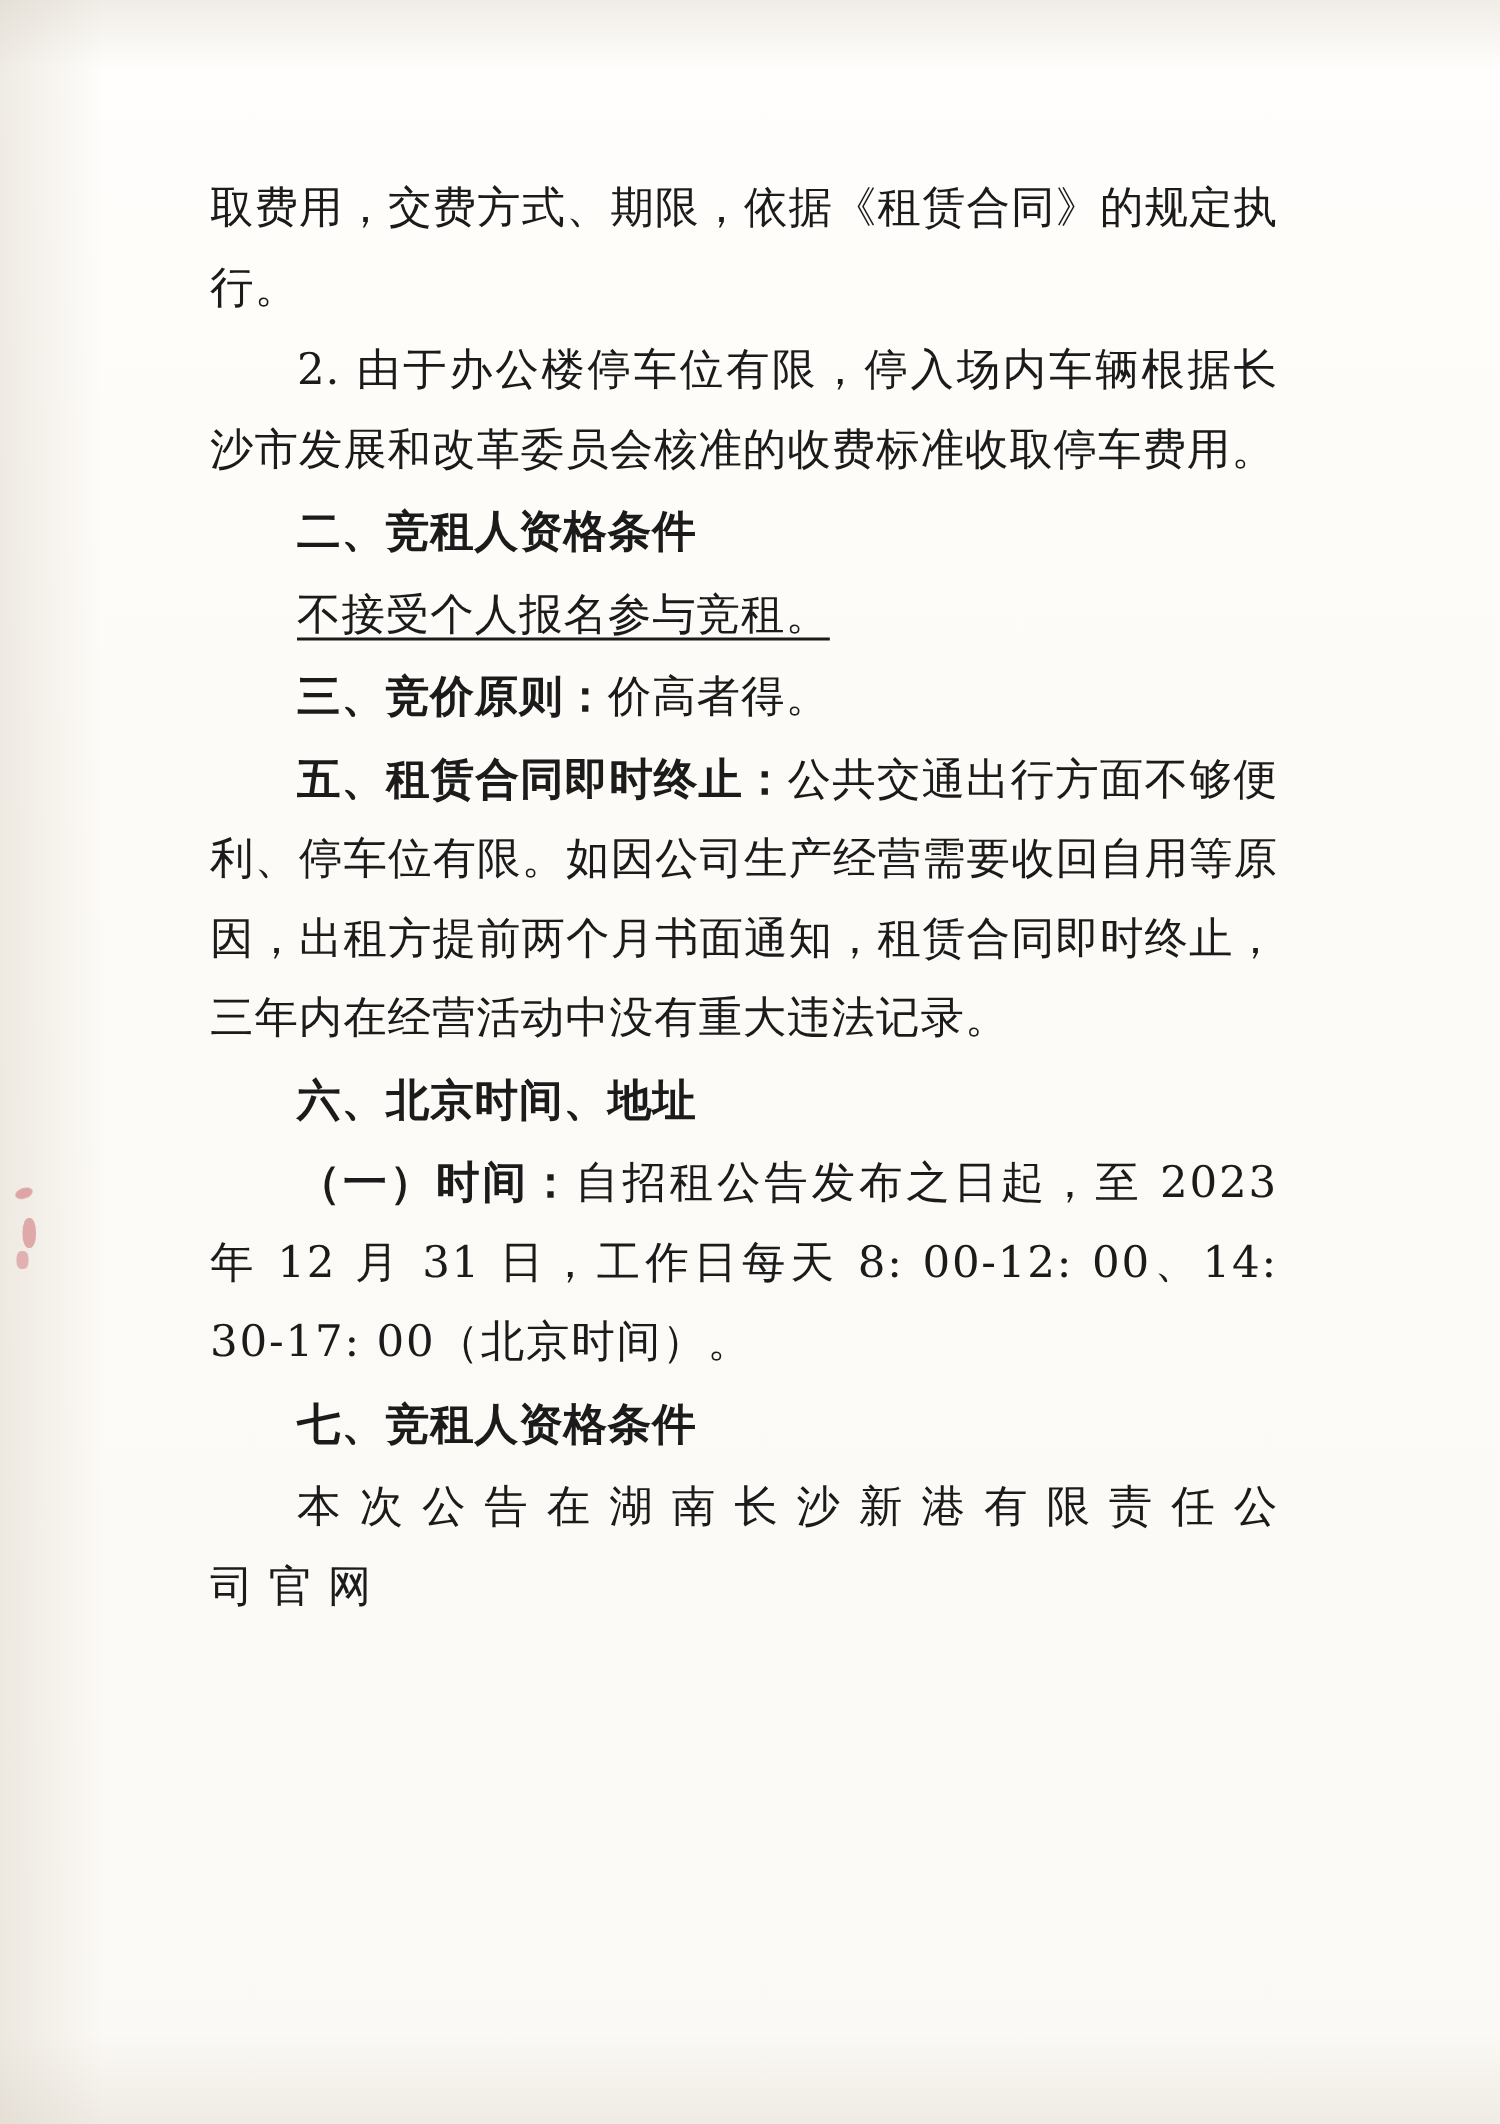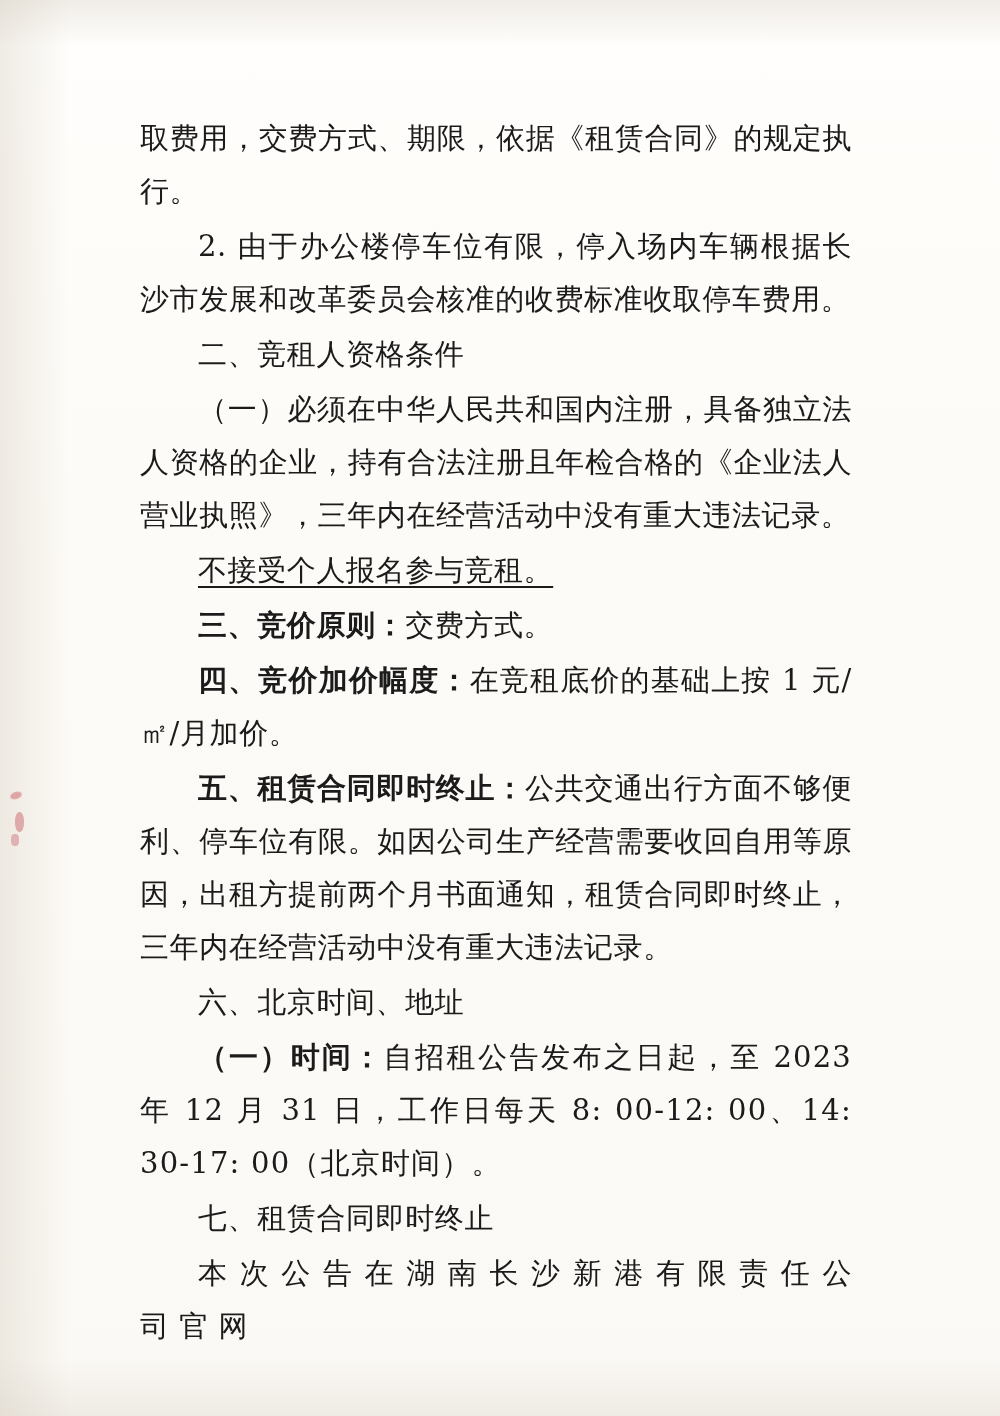--- a/index.html
+++ b/index.html
@@ -50,21 +50,21 @@
     line-height: 53px;
     letter-spacing: 0.6px;
     text-align: justify;
     text-justify: inter-ideograph;
   }
   .indent {
     text-indent: 58px;
   }
   .heading {
     font-family: "DejaVu Sans", "Liberation Sans", sans-serif;
-    font-weight: normal;
+    font-weight: bold;
     font-size: 29px;
     letter-spacing: 1px;
   }
   .bold-head {
     font-family: "DejaVu Sans", "Liberation Sans", sans-serif;
     font-weight: bold;
     margin-top: 24px;
   }
   .underline {
     text-decoration: underline;
@@ -153,43 +153,39 @@
 
 <div class="page">
   <div class="content">
 
     <p class="para">取费用，交费方式、期限，依据《租赁合同》的规定执行。</p>
 
     <p class="para indent">2. 由于办公楼停车位有限，停入场内车辆根据长沙市发展和改革委员会核准的收费标准收取停车费用。</p>
 
     <p class="para indent heading">二、竞租人资格条件</p>
 
-    <p class="para indent">（一）必须在中华人民共和国内注册，具备独立法人资格的企业，持有合法注册且年检合格的《企业法人营业执照》，三年内在经营活动中没有重大违法记录。</p>
 
     <p class="para indent">
       <span class="underline">不接受个人报名参与竞租。</span>
     </p>
 
     <p class="para indent">
-      <span class="bold-head">三、竞价原则：</span><span>交费方式。</span>
+      <span class="bold-head">三、竞价原则：</span><span>价高者得。</span>
     </p>
 
-    <p class="para indent">
-      <span class="bold-head">四、竞价加价幅度：</span><span>在竞租底价的基础上按 1 元/㎡/月加价。</span>
-    </p>
 
     <p class="para indent">
       <span class="bold-head">五、租赁合同即时终止：</span><span>公共交通出行方面不够便利、停车位有限。如因公司生产经营需要收回自用等原因，出租方提前两个月书面通知，租赁合同即时终止，三年内在经营活动中没有重大违法记录。</span>
     </p>
 
     <p class="para indent heading">六、北京时间、地址</p>
 
     <p class="para indent">
       <span class="bold-head">（一）时间：</span><span class="mono">自招租公告发布之日起，至 2023 年 12 月 31 日，工作日每天 8: 00-12: 00、14: 30-17: 00（北京时间）。</span>
     </p>
 
 
-    <p class="para indent heading">七、租赁合同即时终止</p>
+    <p class="para indent heading">七、竞租人资格条件</p>
 
     <p class="line indent">本 次 公 告 在 湖 南 长 沙 新 港 有 限 责 任 公 司 官 网</p>
 
   </div>
 </div>
 
 </body></html>

